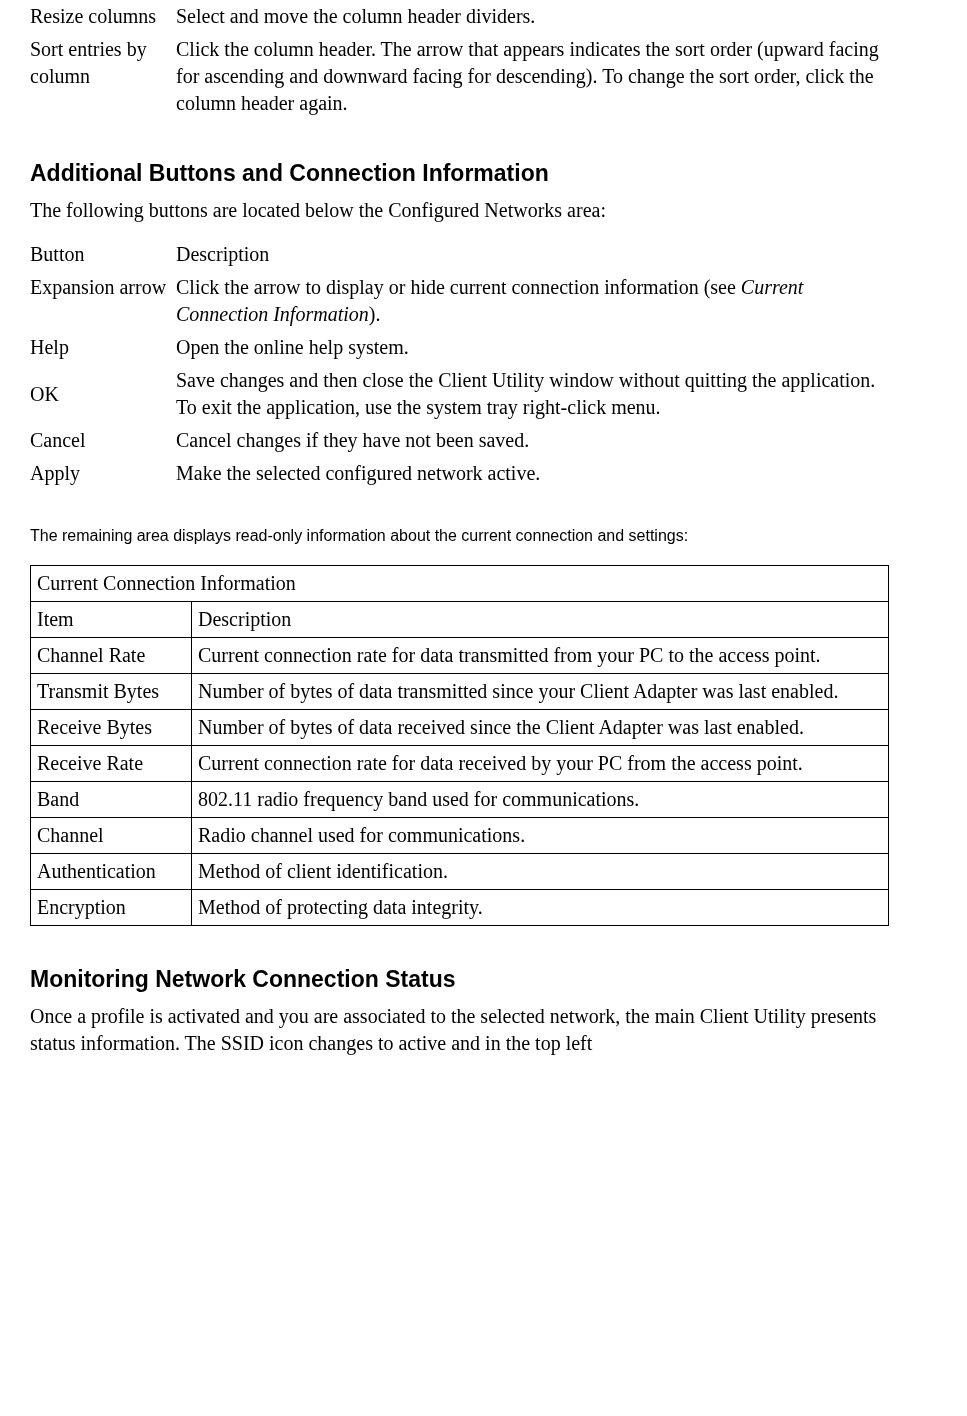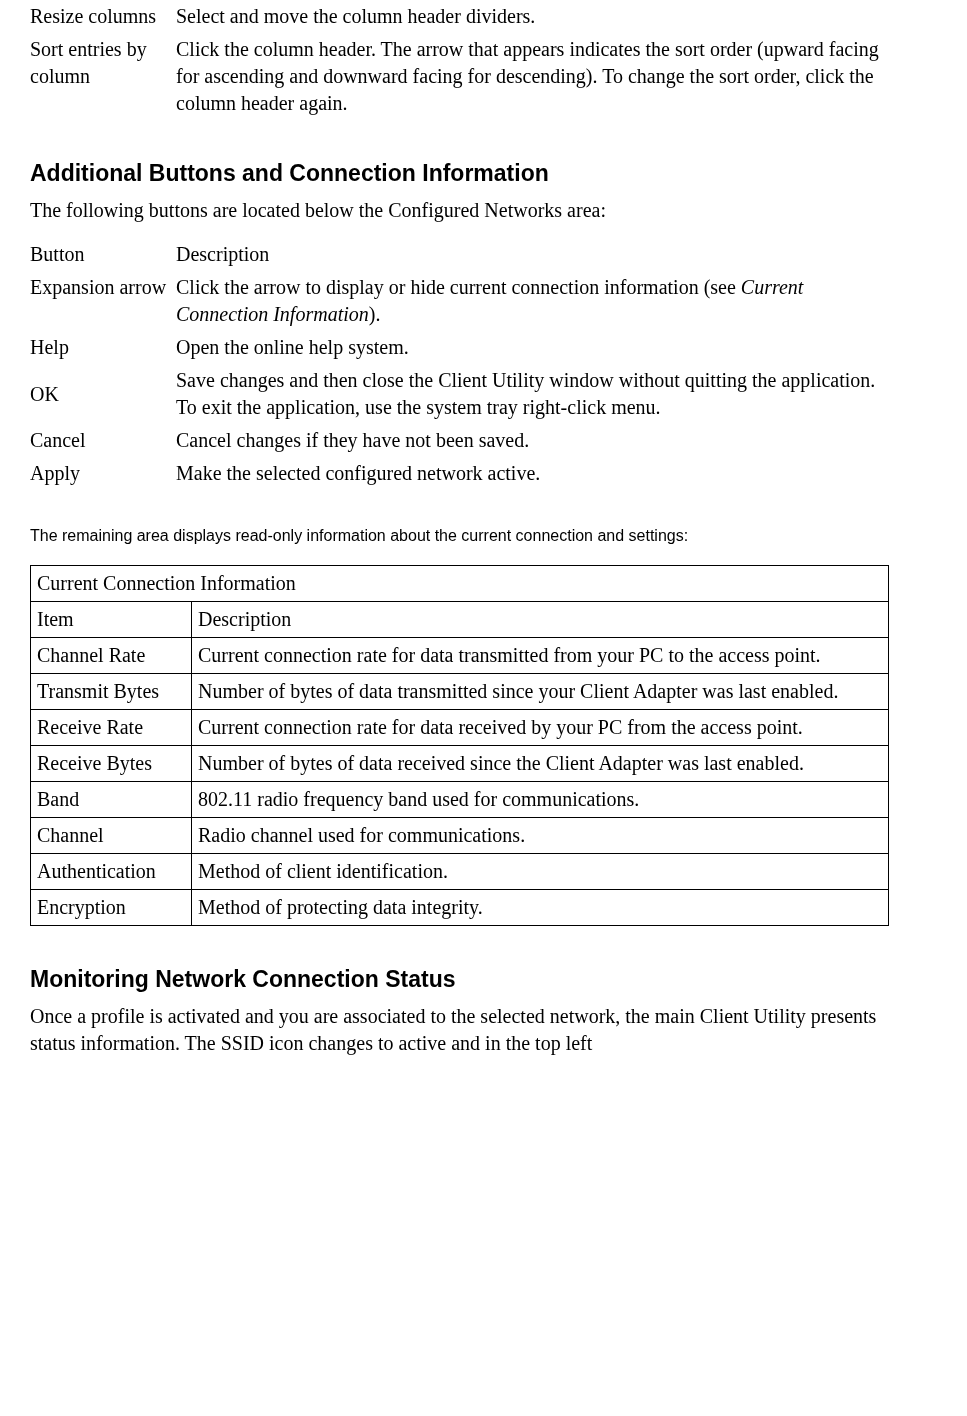--- a/index.html
+++ b/index.html
@@ -132,26 +132,26 @@
     </tr>
     <tr>
       <td>Channel Rate</td>
       <td>Current connection rate for data transmitted from your PC to the access point.</td>
     </tr>
     <tr>
       <td>Transmit Bytes</td>
       <td>Number of bytes of data transmitted since your Client Adapter was last enabled.</td>
     </tr>
     <tr>
+      <td>Receive Bytes</td>
+      <td>Number of bytes of data received since the Client Adapter was last enabled.</td>
+    </tr>
+    <tr>
       <td>Receive Rate</td>
       <td>Current connection rate for data received by your PC from the access point.</td>
-    </tr>
-    <tr>
-      <td>Receive Bytes</td>
-      <td>Number of bytes of data received since the Client Adapter was last enabled.</td>
     </tr>
     <tr>
       <td>Band</td>
       <td>802.11 radio frequency band used for communications.</td>
     </tr>
     <tr>
       <td>Channel</td>
       <td>Radio channel used for communications.</td>
     </tr>
     <tr>

